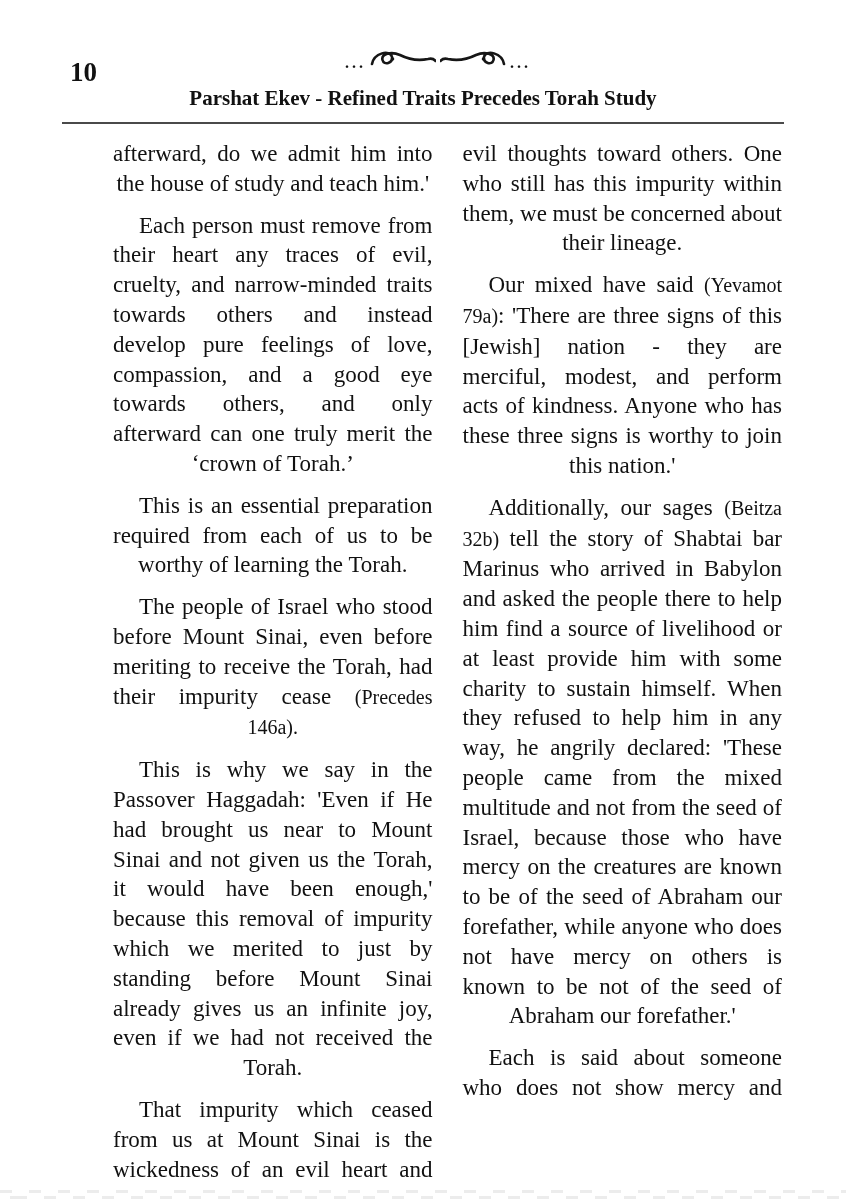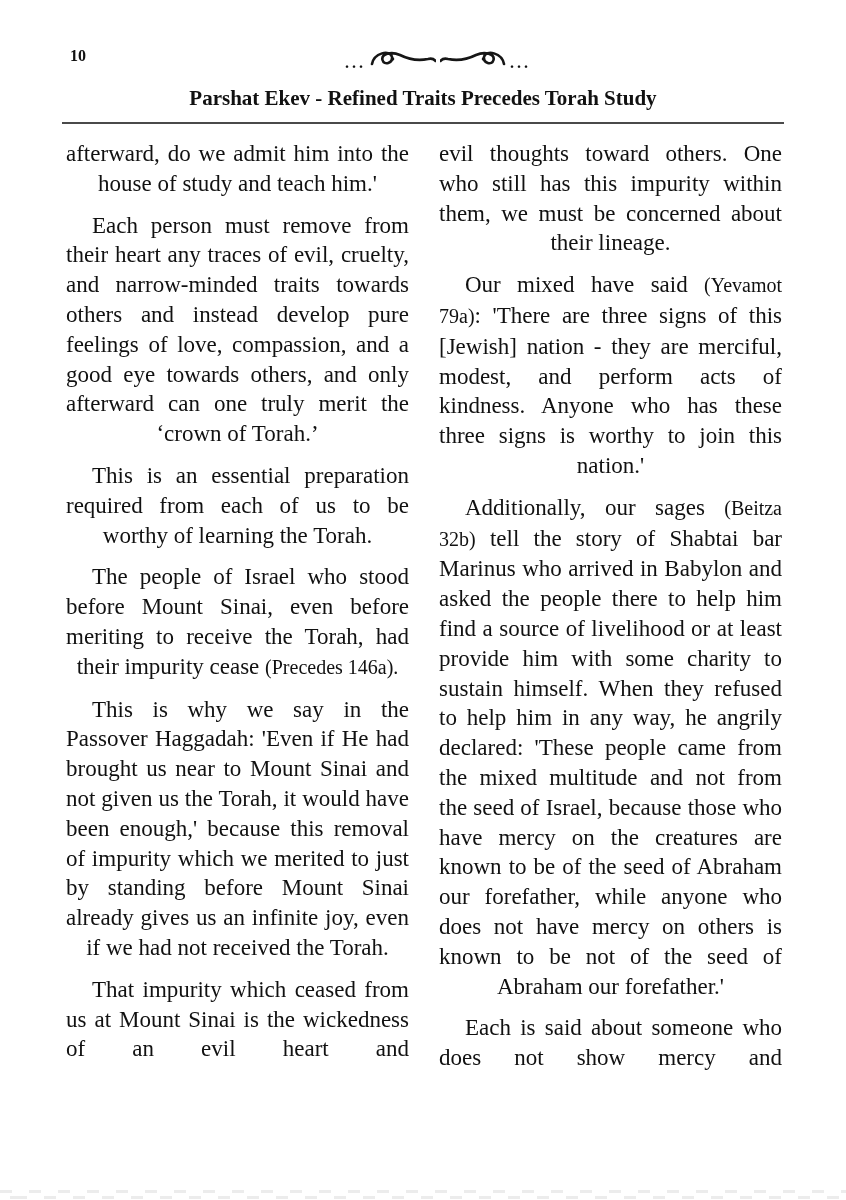--- a/index.html
+++ b/index.html
@@ -6,37 +6,37 @@
   body {
     width:846px; height:1200px;
     background:#ffffff;
     font-family:"Liberation Serif", serif;
     color:#111111;
     position:relative;
     overflow:hidden;
   }
   .header { text-align:center; padding-top:48px; position:relative; }
   .pageno {
-    position:absolute; left:70px; top:47px;
-    font-size:16px; font-weight:bold;
+    position:absolute; left:70px; top:57px;
+    font-size:27px; font-weight:bold;
   }
   .titleline {
     display:flex; align-items:center; justify-content:center; gap:4px;
     padding-left:30px;
   }
   .dots { font-size:16px; font-weight:bold; letter-spacing:3px; line-height:1; }
   .flourish { display:inline-block; }
   .flourish.right svg { transform:scaleX(-1); }
   .title {
     font-size:34px; font-weight:bold; letter-spacing:0.5px;
     padding:0 4px; white-space:nowrap;
   }
   .subtitle { font-size:21px; font-weight:bold; margin-top:8px; }
   .rule { border:none; border-top:2px solid #4a4a4a; margin:11px 62px 0; }
-  .cols { display:flex; gap:30px; padding:15px 64px 0 66px; }
+  .cols { display:flex; gap:30px; padding:15px 64px 0 66px;margin-left:47px; }
   .col { flex:1; min-width:0; }
   p.para {
     margin:0 0 12px 0;
     font-size:23px; line-height:29.8px;
     text-align:justify; text-align-last:center;
   }
   p.para.ind { text-indent:26px; }
   p.para.cont { text-align-last:justify; }
   .cite { font-size:20px; }
   .bottom-band { position:absolute; bottom:0; left:0; width:846px; height:13px; }

